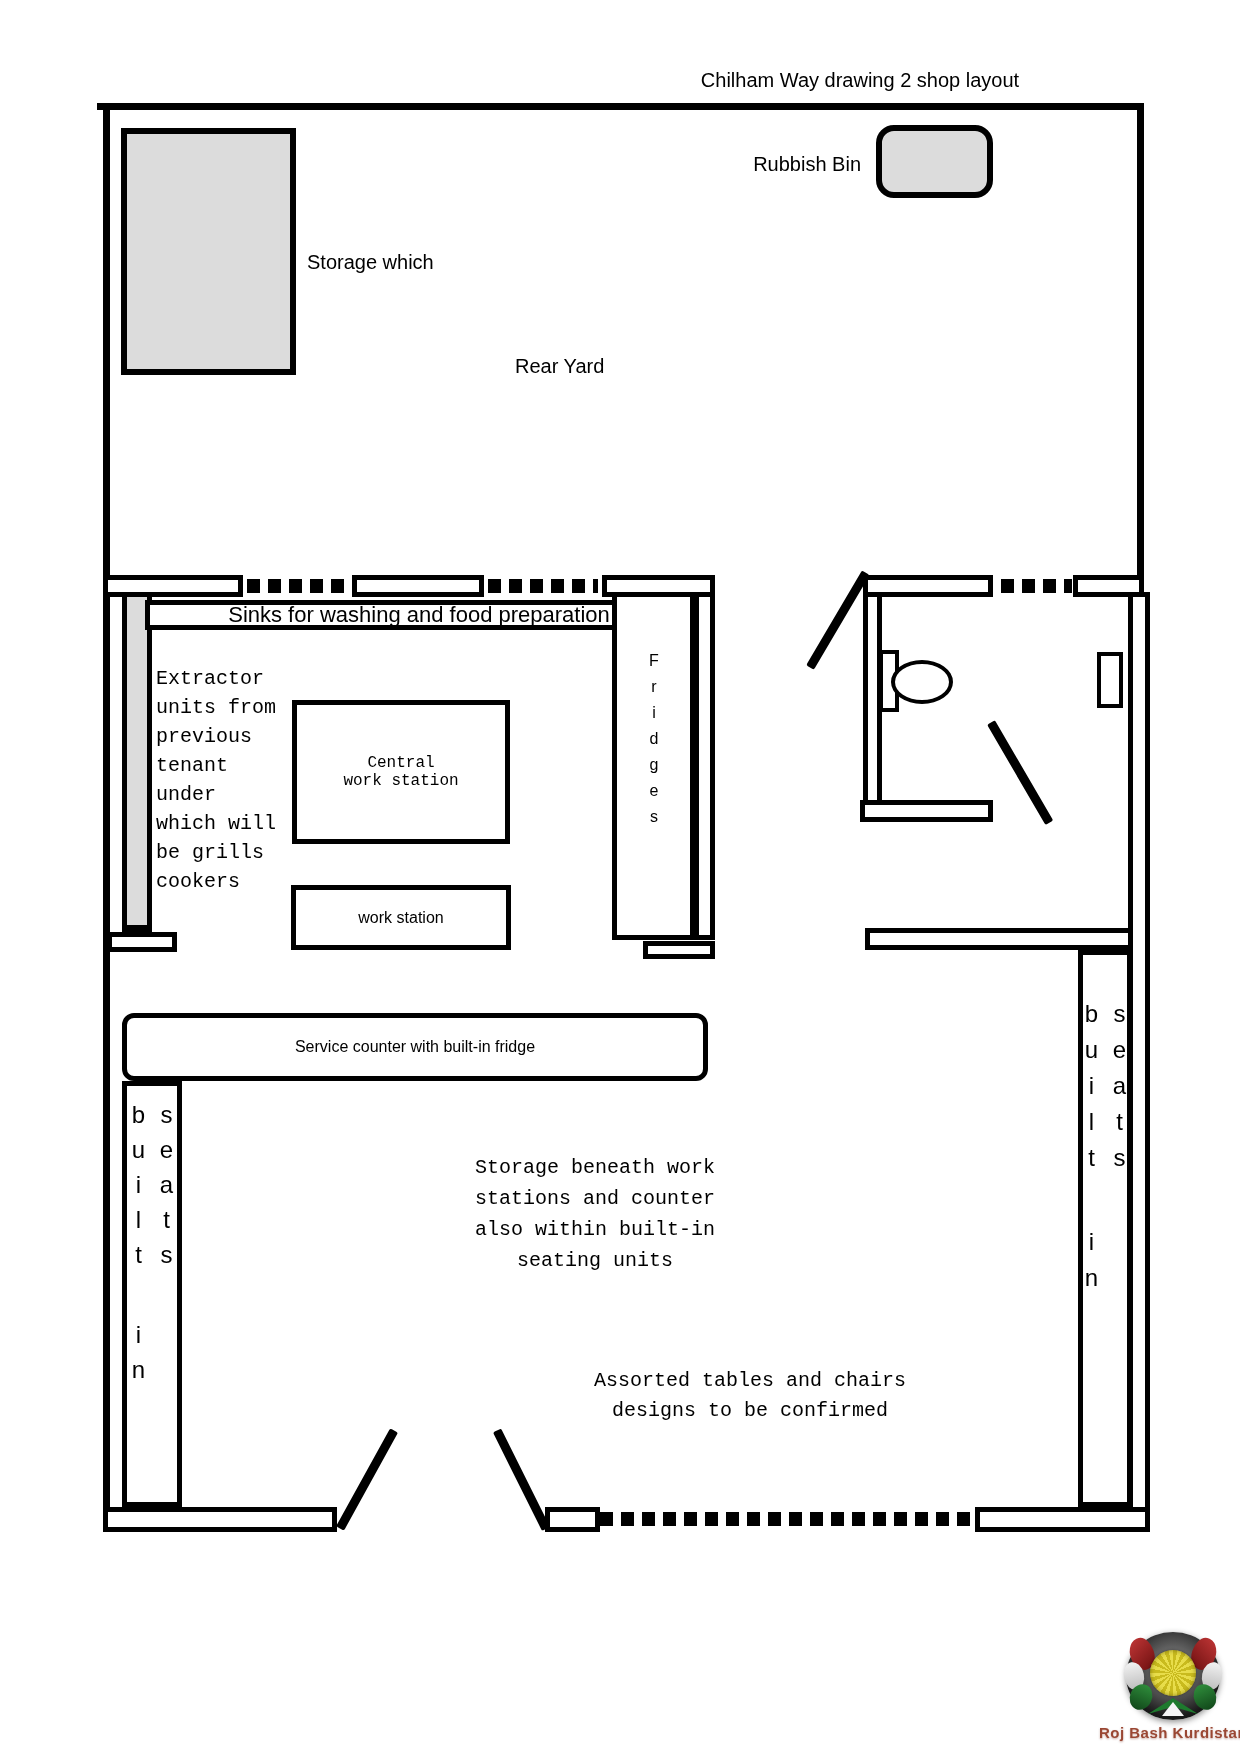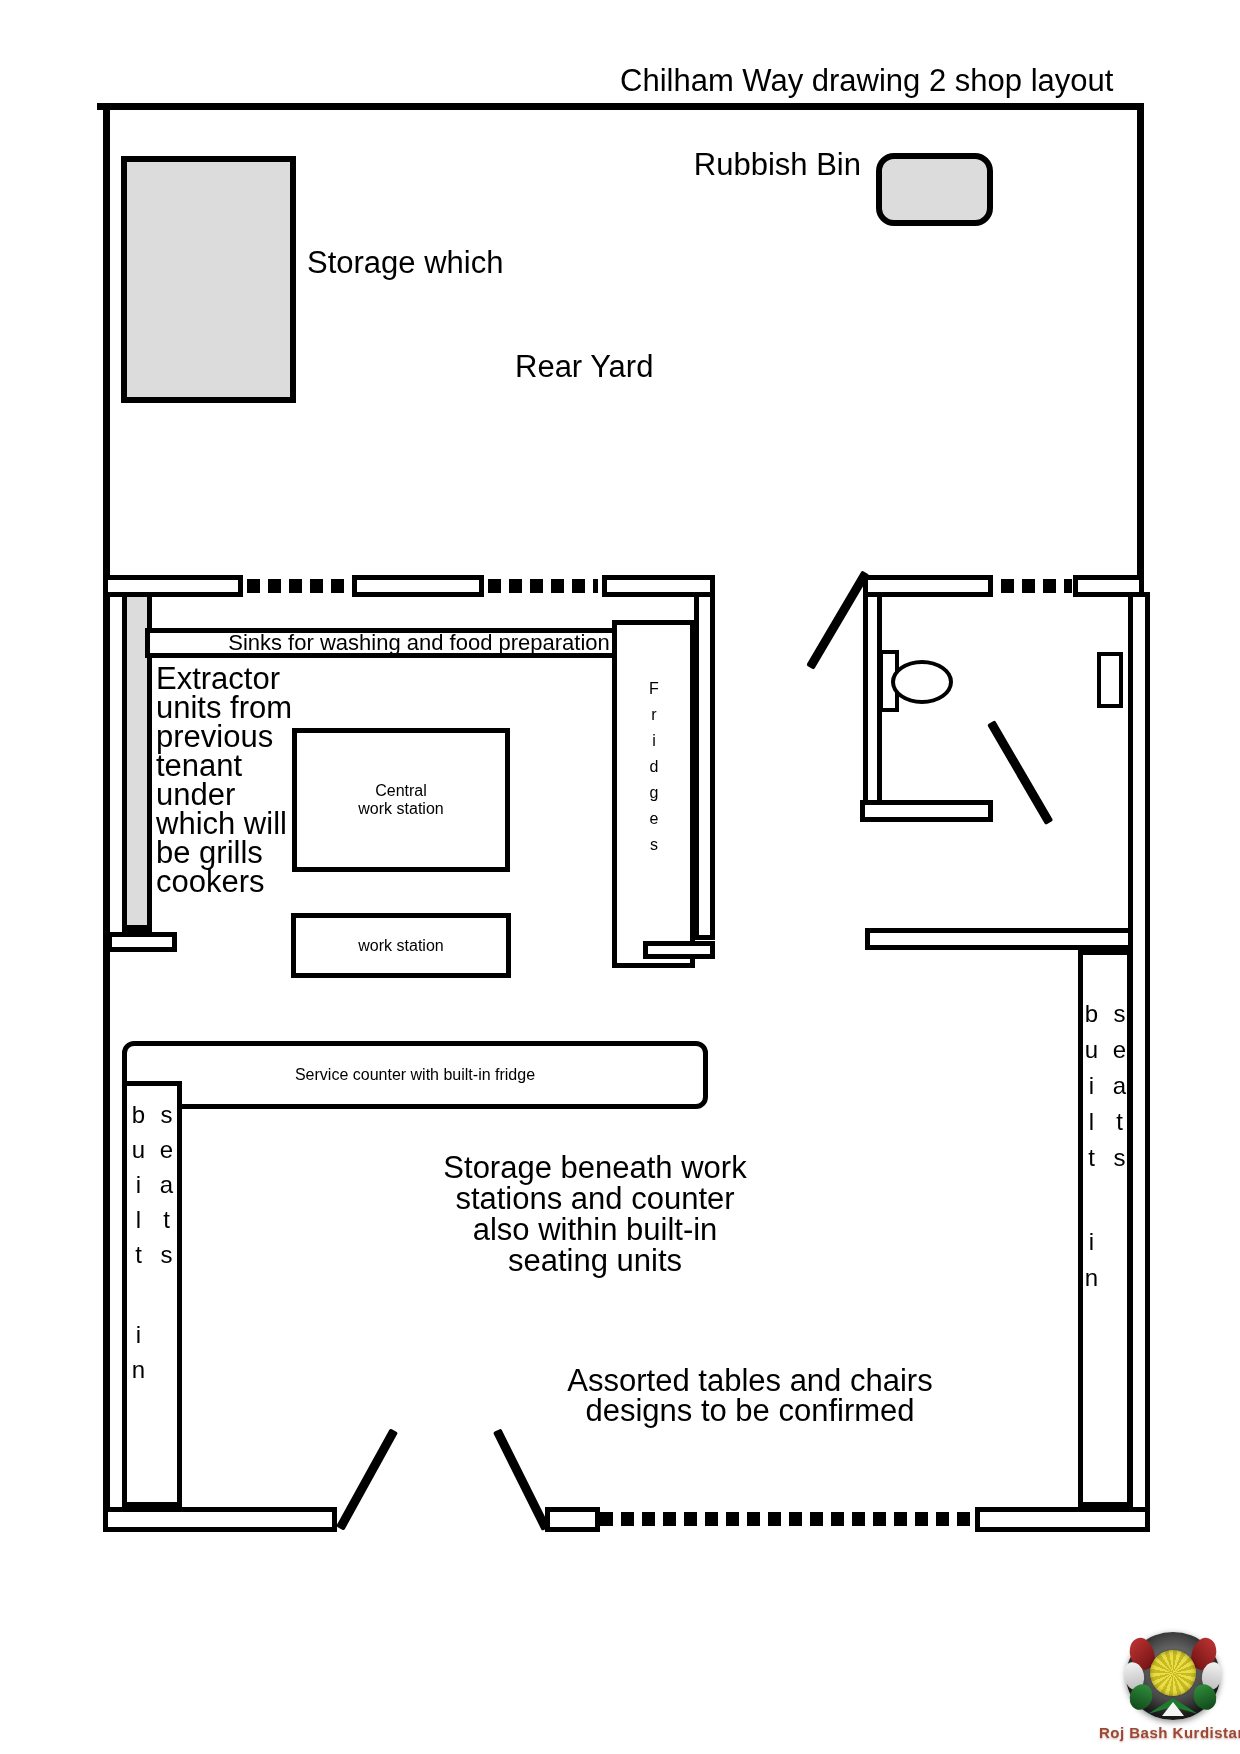--- a/index.html
+++ b/index.html
@@ -1,24 +1,24 @@
 <!DOCTYPE html>
 <html><head>
 <meta charset="utf-8">
 <style>
   html,body{margin:0;padding:0;background:#fff;}
   .page{position:relative;width:1240px;height:1754px;background:#fff;overflow:hidden;
         font-family:"Liberation Sans",sans-serif;color:#000;}
-  .t{position:absolute;font-size:31px;line-height:29px;white-space:nowrap;}
-  .pre{white-space:pre-line;}
+  .t{position:absolute;font-size:20px;line-height:29px;white-space:nowrap;}
+  .pre{white-space:pre-line;font-family:Liberation Mono, monospace;}
   .ctr{text-align:center;}
   .wall-line{position:absolute;background:#000;}
   .wall-band{position:absolute;background:#fff;border:5px solid #000;box-sizing:border-box;}
   .box{position:absolute;background:#fff;border:5px solid #000;box-sizing:border-box;
-       display:flex;align-items:center;justify-content:center;text-align:center;margin-top:28px;}
+       display:flex;align-items:center;justify-content:center;text-align:center;}
   .gray{background:#dcdcdc;}
   .window{position:absolute;height:14px;
           background:repeating-linear-gradient(to right,#000 0 13px,transparent 13px 21px);}
   .door{position:absolute;height:9px;background:#000;transform-origin:0 50%;border-radius:2px;}
   .vtext{writing-mode:vertical-lr;text-orientation:upright;}
   .bench{position:absolute;background:#fff;border:5px solid #000;box-sizing:border-box;
          display:flex;justify-content:center;}
   .fixture{position:absolute;background:#fff;border:4px solid #000;box-sizing:border-box;}
   .logo-part{position:absolute;}
 </style>

